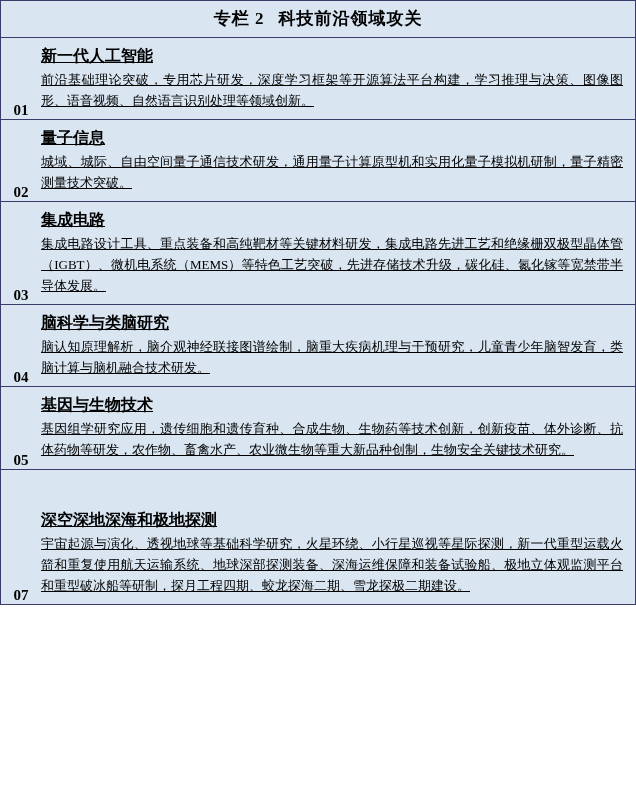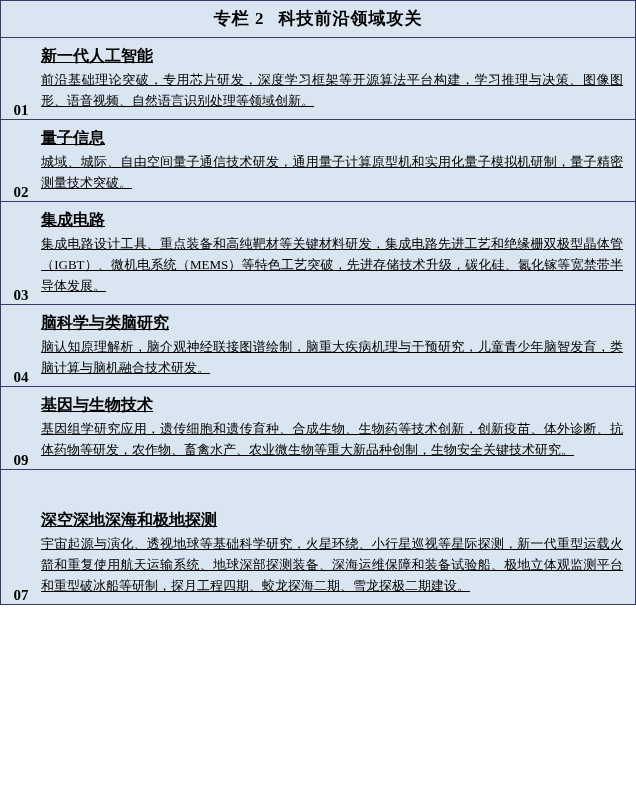--- a/index.html
+++ b/index.html
@@ -106,21 +106,21 @@
 
   <div class="row">
     <div class="num-cell">04</div>
     <div class="content-cell">
       <div class="item-title">脑科学与类脑研究</div>
       <div class="item-body">脑认知原理解析，脑介观神经联接图谱绘制，脑重大疾病机理与干预研究，儿童青少年脑智发育，类脑计算与脑机融合技术研发。</div>
     </div>
   </div>
 
   <div class="row">
-    <div class="num-cell">09</div>
+    <div class="num-cell">05</div>
     <div class="content-cell">
       <div class="item-title">基因与生物技术</div>
       <div class="item-body">基因组学研究应用，遗传细胞和遗传育种、合成生物、生物药等技术创新，创新疫苗、体外诊断、抗体药物等研发，农作物、畜禽水产、农业微生物等重大新品种创制，生物安全关键技术研究。</div>
     </div>
   </div>
 
 
   <div class="row">
     <div class="num-cell">07</div>
     <div class="content-cell">

